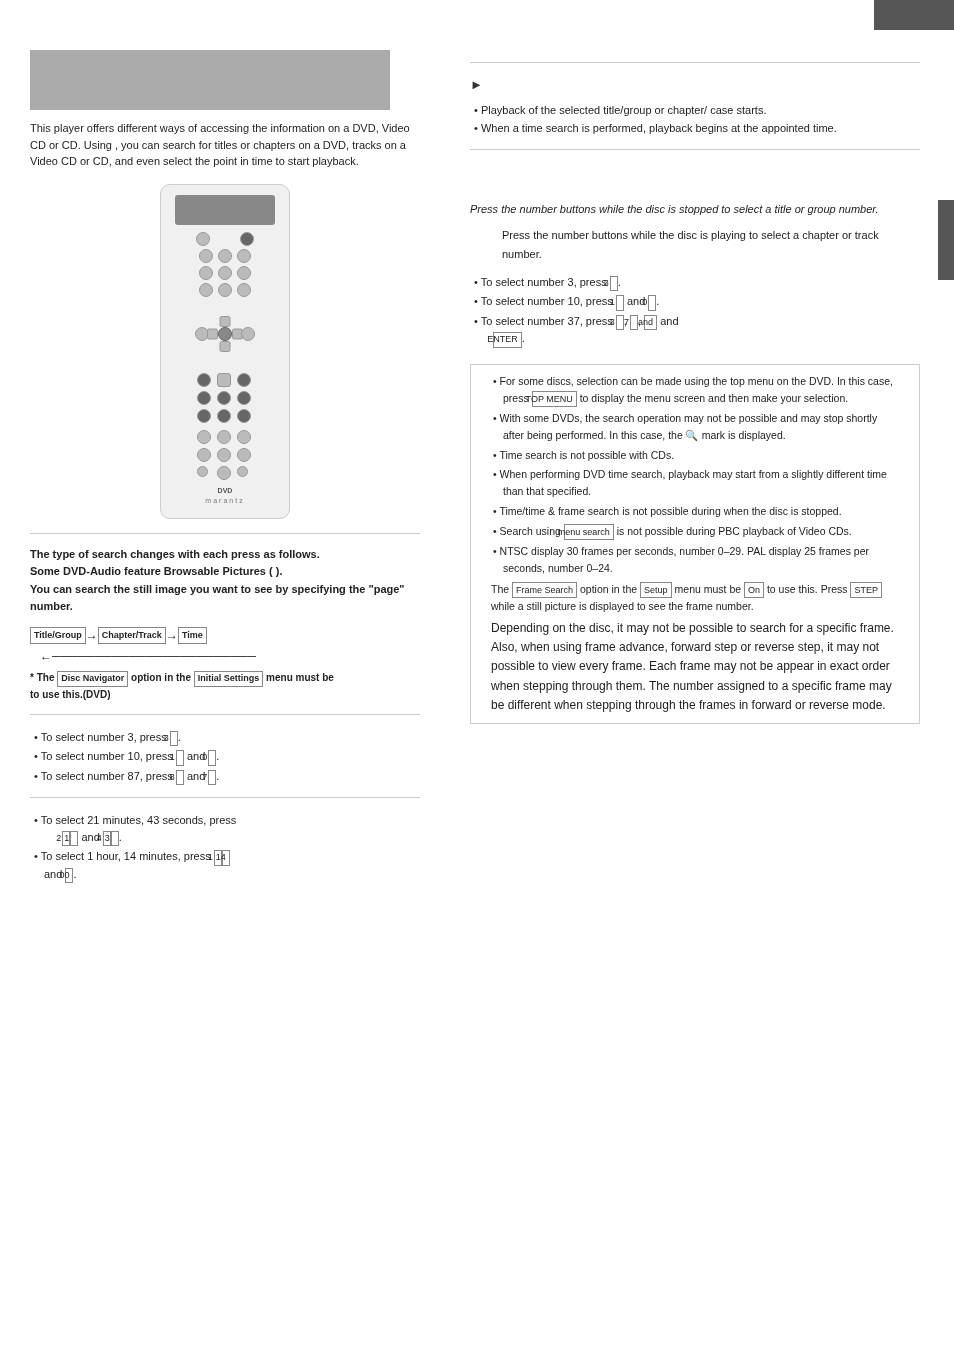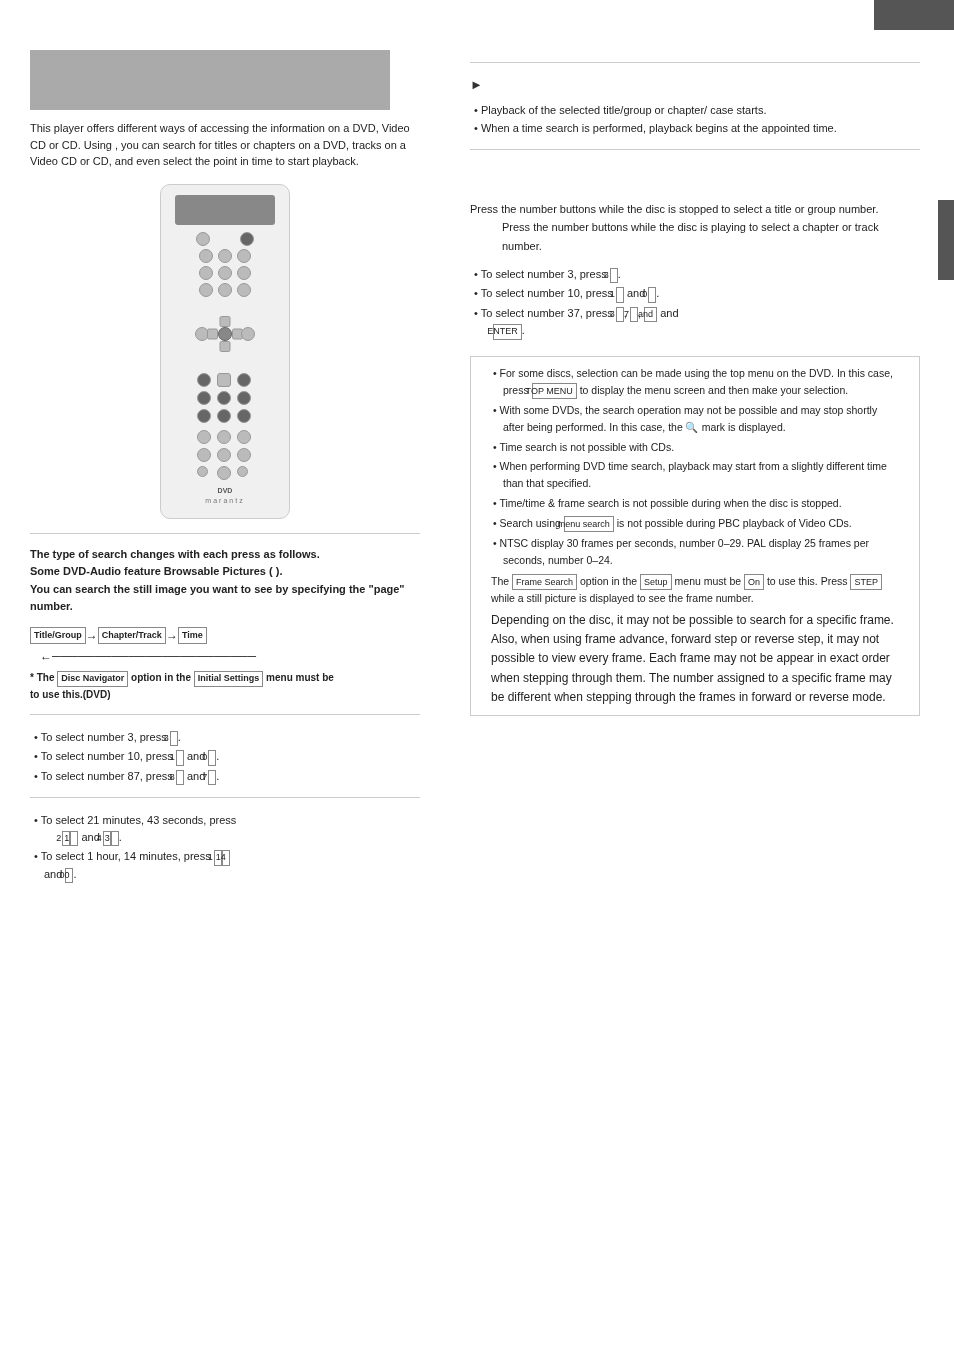--- a/index.html
+++ b/index.html
@@ -326,21 +326,21 @@
       </div>
       <div class="bullet-item">• Playback of the selected title/group or chapter/ case starts.</div>
       <div class="bullet-item">• When a time search is performed, playback begins at the appointed time.</div>
     </div>
 
     <hr class="section-divider">
 
     <div style="height:20px;"></div>
 
     <div class="number-buttons-section">
-      <p style="margin-bottom:0;">Press the number buttons while the disc is stopped to select a title or group number.</p>
+      <p style="margin-bottom:8px;font-style:italic;">Press the number buttons while the disc is stopped to select a title or group number.</p>
       <p style="margin-bottom:10px;margin-left:32px;">Press the number buttons while the disc is playing to select a chapter or track number.</p>
       <div class="bullet-item">• To select number 3, press <span class="inline-box">3</span>.</div>
       <div class="bullet-item">• To select number 10, press <span class="inline-box">1</span> and <span class="inline-box">0</span>.</div>
       <div class="bullet-item">• To select number 37, press <span class="inline-box">3</span>, <span class="inline-box">7</span>, <span class="inline-box">and</span> and<br>&nbsp;&nbsp;&nbsp;<span class="inline-box">ENTER</span>.</div>
     </div>
 
     <div class="note-box">
       <div class="note-item">• For some discs, selection can be made using the top menu on the DVD. In this case, press <span class="inline-box">TOP MENU</span> to display the menu screen and then make your selection.</div>
       <div class="note-item">• With some DVDs, the search operation may not be possible and may stop shortly after being performed. In this case, the 🔍 mark is displayed.</div>
       <div class="note-item">• Time search is not possible with CDs.</div>

